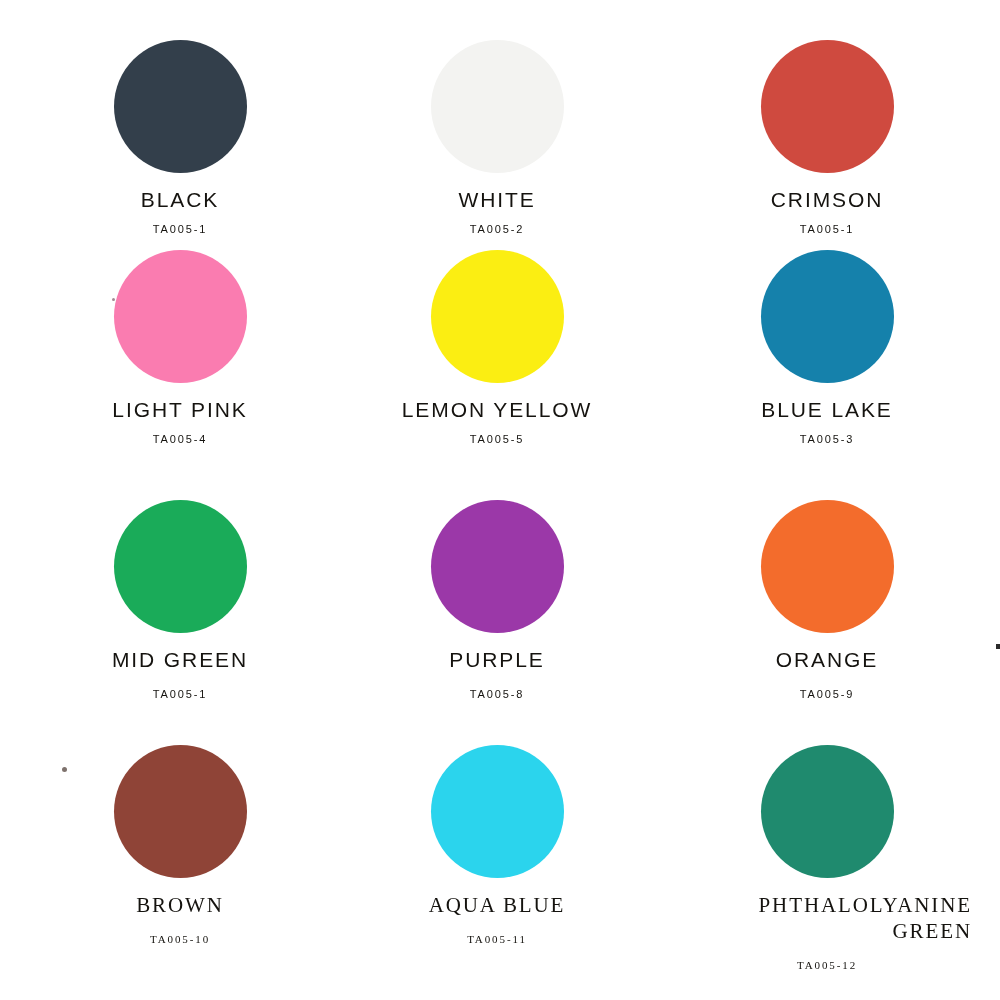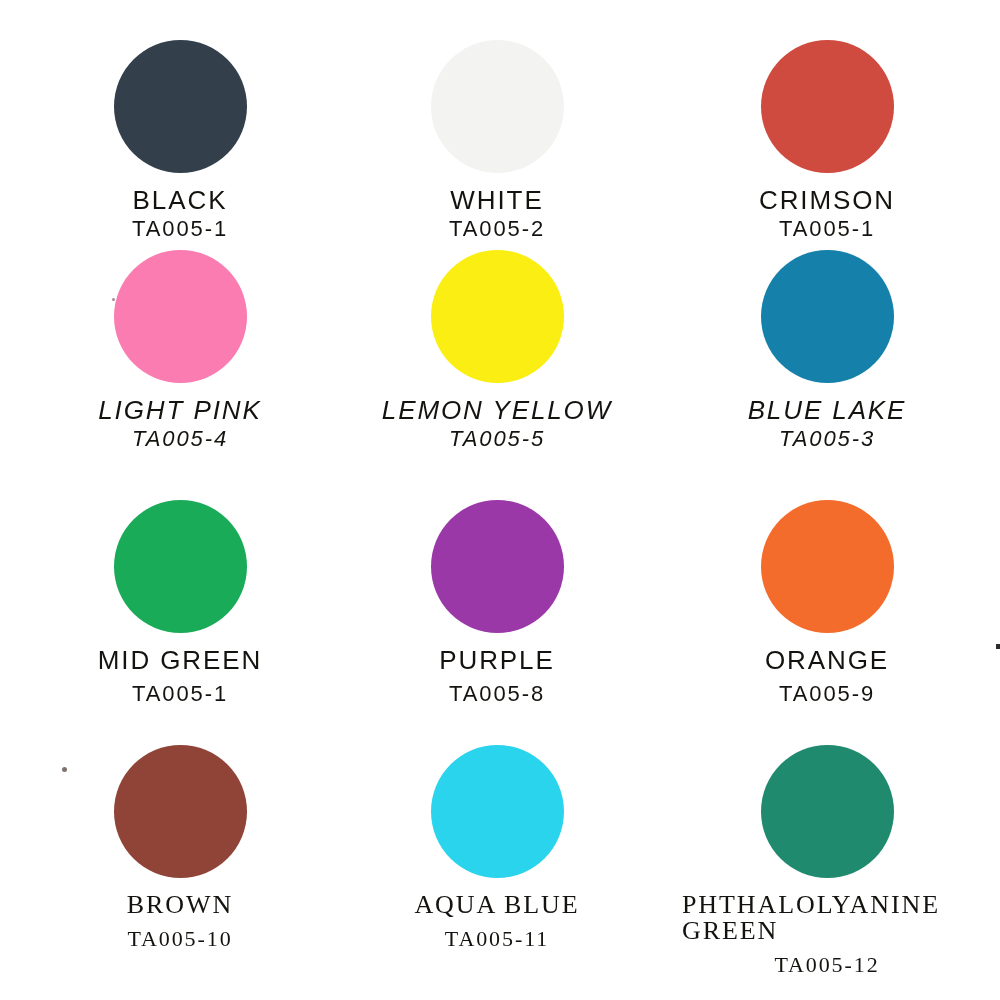--- a/index.html
+++ b/index.html
@@ -32,50 +32,50 @@
     align-items: center;
   }
 
   
   .col-0 { left: 20px; }
   .col-1 { left: 337px; }
   .col-2 { left: 667px; }
 
   
   .row-0 { top: 40px; }
-  .row-1 { top: 250px; font-style: italic; }
+  .row-1 { top: 250px; }
   .row-2 { top: 500px; }
   .row-3 { top: 745px; font-family: Liberation Serif, serif; }
 
   .swatch-dot {
     width: 133px;
     height: 133px;
     border-radius: 50%;
     flex: 0 0 auto;
   }
 
   .swatch-label {
     margin-top: 14px;
-    font-size: 26px;
+    font-size: 21px;
     line-height: 26px;
     letter-spacing: 1.9px;
     color: #15130f;
-    text-align: left;
+    text-align: right;
     white-space: nowrap;
   }
 
   
   .swatch-cell.wrap-label .swatch-label {
     white-space: normal;
     max-width: 290px;
   }
 
   .swatch-code {
     margin-top: 6px;
-    font-size: 22px;
+    font-size: 11px;
     line-height: 20px;
     letter-spacing: 1.9px;
     color: #15130f;
     text-align: right;
     white-space: nowrap;
   }
 
   
   .row-2 .swatch-code,
   .row-3 .swatch-code {

